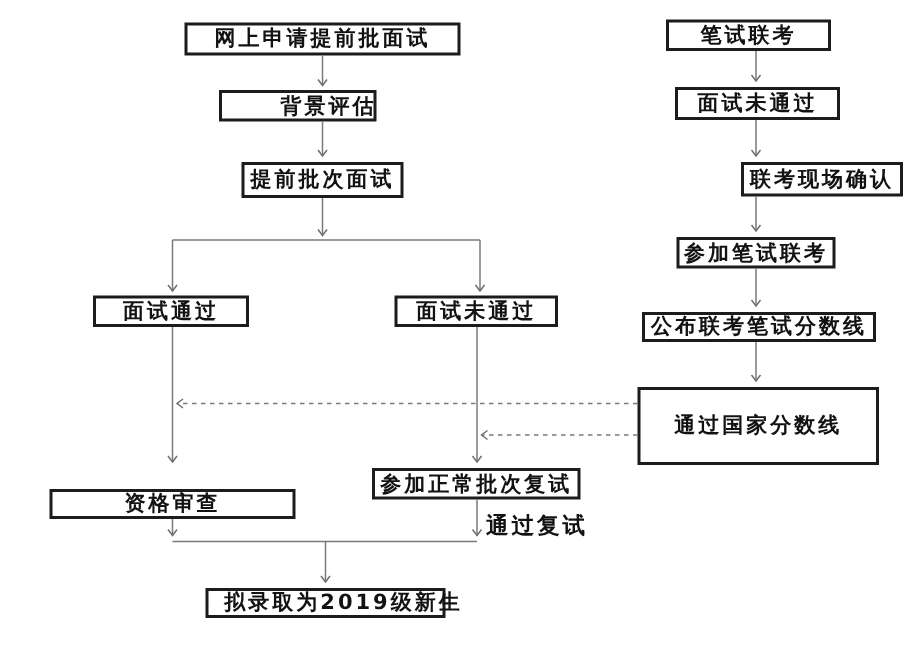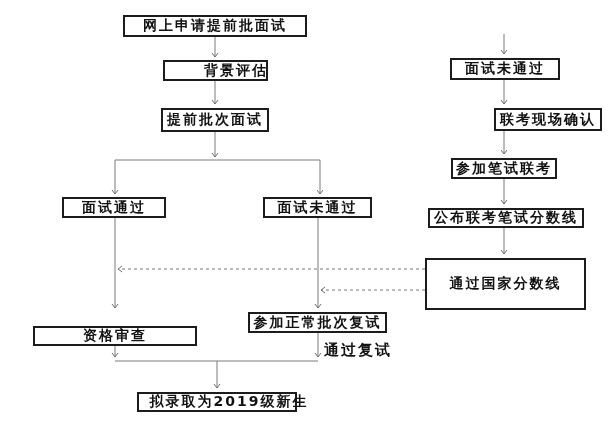--- a/index.html
+++ b/index.html
@@ -69,28 +69,29 @@
     <line x1="504" y1="80" x2="504" y2="104" stroke="#7a7a7a" stroke-width="1" marker-end="url(#arrow)"></line>
     <line x1="504" y1="131" x2="504" y2="154" stroke="#7a7a7a" stroke-width="1" marker-end="url(#arrow)"></line>
     <line x1="504" y1="179" x2="504" y2="204" stroke="#7a7a7a" stroke-width="1" marker-end="url(#arrow)"></line>
     <line x1="504" y1="228" x2="504" y2="254" stroke="#7a7a7a" stroke-width="1" marker-end="url(#arrow)"></line>
 
     <line x1="425" y1="269" x2="118" y2="269" stroke="#7a7a7a" stroke-width="1" stroke-dasharray="3,3" marker-end="url(#arrow)"></line>
     <line x1="425" y1="290" x2="321" y2="290" stroke="#7a7a7a" stroke-width="1" stroke-dasharray="3,3" marker-end="url(#arrow)"></line>
   </svg>
 
   <div class="node" style="left:123px; top:15px; width:184px; height:22px;">网上申请提前批面试</div>
-  <div class="node" style="left:163px; top:60px; width:105px; height:21px;padding-left:41px;">背景评估</div>
+  <div class="node" style="left:146px; top:60px; width:105px; height:21px;padding-left:41px;">背景评估</div>
   <div class="node" style="left:161px; top:108px; width:108px; height:24px;">提前批次面试</div>
   <div class="node" style="left:62px; top:197px; width:104px; height:21px;">面试通过</div>
   <div class="node" style="left:263px; top:197px; width:109px; height:21px;">面试未通过</div>
   <div class="node" style="left:33px; top:312px; width:164px; height:20px;margin-top:14px;">资格审查</div>
   <div class="node" style="left:248px; top:312px; width:139px; height:21px;">参加正常批次复试</div>
   <div class="node" style="left:137px; top:392px; width:160px; height:20px;padding-left:24px;">拟录取为2019级新生</div>
 
+  <div class="node" style="left:444px; top:13px; width:110px; height:21px;">笔试联考</div>
   <div class="node" style="left:450px; top:58px; width:110px; height:22px;">面试未通过</div>
   <div class="node" style="left:450px; top:108px; width:108px; height:23px;margin-left:44px;">联考现场确认</div>
   <div class="node" style="left:451px; top:158px; width:106px; height:21px;">参加笔试联考</div>
   <div class="node" style="left:428px; top:208px; width:156px; height:20px;">公布联考笔试分数线</div>
   <div class="node" style="left:425px; top:258px; width:161px; height:52px;">通过国家分数线</div>
 
   <div class="edge-label" style="left:324px; top:341px;">通过复试</div>
 
 </div>
 

